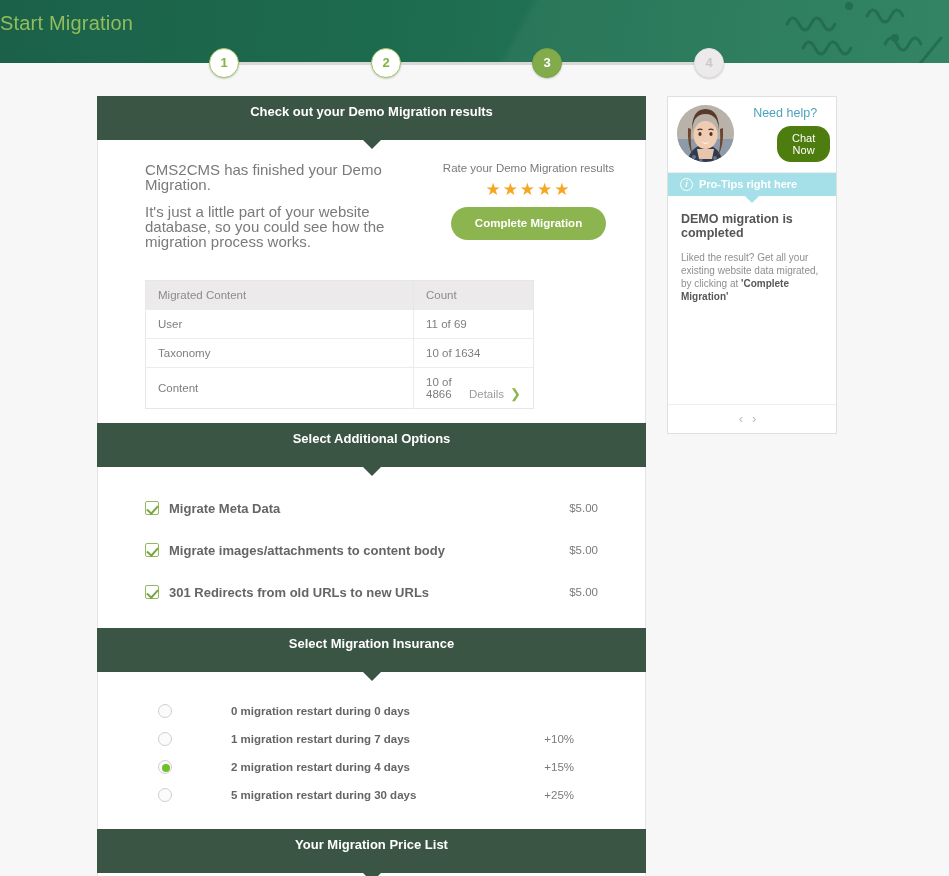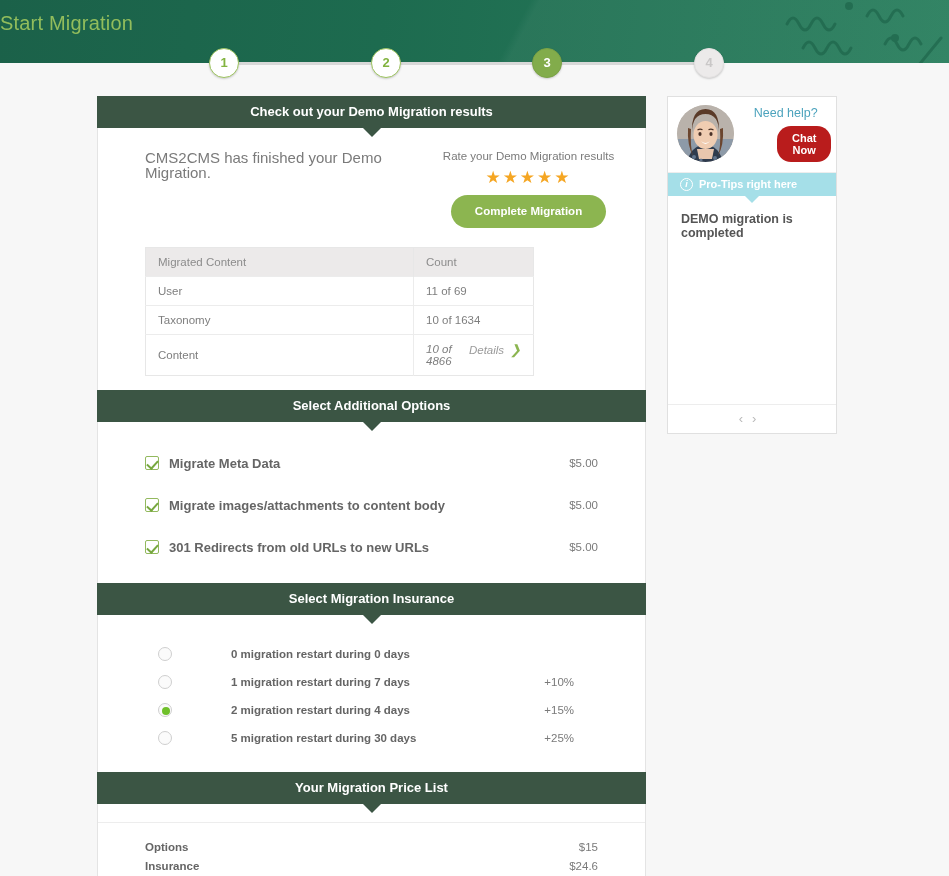--- a/index.html
+++ b/index.html
@@ -99,21 +99,21 @@
   .panel.last { border-bottom: 1px solid #e4e4e4; }
 
   .sec-head {
     position: relative;
     background: #3b5544;
     color: #ffffff;
     font-size: 13px;
     font-weight: bold;
     text-align: center;
     line-height: 32px;
-    height: 32px;
+    height: 44px;
   }
   .sec-head .notch {
     position: absolute;
     left: 50%; bottom: -9px;
     margin-left: -9px;
     width: 0; height: 0;
     border-left: 9px solid transparent;
     border-right: 9px solid transparent;
     border-top: 9px solid #3b5544;
   }
@@ -172,21 +172,21 @@
   }
   .res-table th:last-child { border-right: none; }
   .res-table td {
     color: #7e7e7e;
     padding: 8px 12px;
     border-top: 1px solid #ececec;
     border-right: 1px solid #ececec;
   }
   .res-table td:last-child { border-right: none; }
   .res-table .c-name { width: 268px; }
-  .cell-flex { display: flex; justify-content: space-between; align-items: flex-start; font-style: italic; }
+  .cell-flex { display: flex; justify-content: space-between; align-items: flex-end; }
   .details-link {
     color: #9a9a9a;
     cursor: pointer;
     display: inline-flex;
     align-items: center;
     gap: 6px;
   }
   .chev-down {
     display: inline-block;
     color: #8cb550;
@@ -312,24 +312,24 @@
   }
   .avatar svg { display: block; width: 57px; height: 57px; }
   .chat-right { flex: 1; text-align: center; padding-left: 6px; }
   .need-help {
     font-size: 12.5px;
     color: #4ca3bd;
     margin-bottom: 6px;
   }
   .chat-now {
     display: inline-block;
-    background: #b91c1c;
+    background: #4d7c0f;
     color: #ffffff;
     font-size: 11px;
-    font-weight: bold;
+    font-weight: normal;
     border: none;
     border-radius: 14px;
     padding: 6px 15px;
     cursor: pointer;
     line-height: 12px;
     margin-left: 37px;
   }
   .protips-bar {
     position: relative;
     background: #a5dfe8;
@@ -427,20 +427,21 @@
 
     <div class="sec-head">
       <span>Check out your Demo Migration results</span>
       <span class="notch"></span>
     </div>
     <div class="panel">
       <div class="results-body">
         <div class="results-top">
           <div class="results-left">
             <p>CMS2CMS has finished your Demo Migration.</p>
+            <p>It's just a little part of your website database, so you could see how the migration process works.</p>
           </div>
           <div class="results-right">
             <div class="rate-label">Rate your Demo Migration results</div>
             <div class="stars">★★★★★</div>
             <button class="btn-green">Complete Migration</button>
           </div>
         </div>
 
         <table class="res-table">
           <thead>
@@ -590,20 +591,23 @@
     </div>
 
     <div class="protips-bar">
       <span class="info-icon">i</span>
       <span>Pro-Tips right here</span>
       <span class="notch2"></span>
     </div>
 
     <div class="tip-body">
       <div class="tip-title">DEMO migration is completed</div>
+      <div class="tip-text">
+        <span>Liked the result? Get all your existing website data migrated, by clicking at </span><b>'Complete Migration'</b>
+      </div>
     </div>
 
     <div class="tip-nav">
       <span>‹</span><span>›</span>
     </div>
   </div>
 
 </div>
 
 </body></html>

